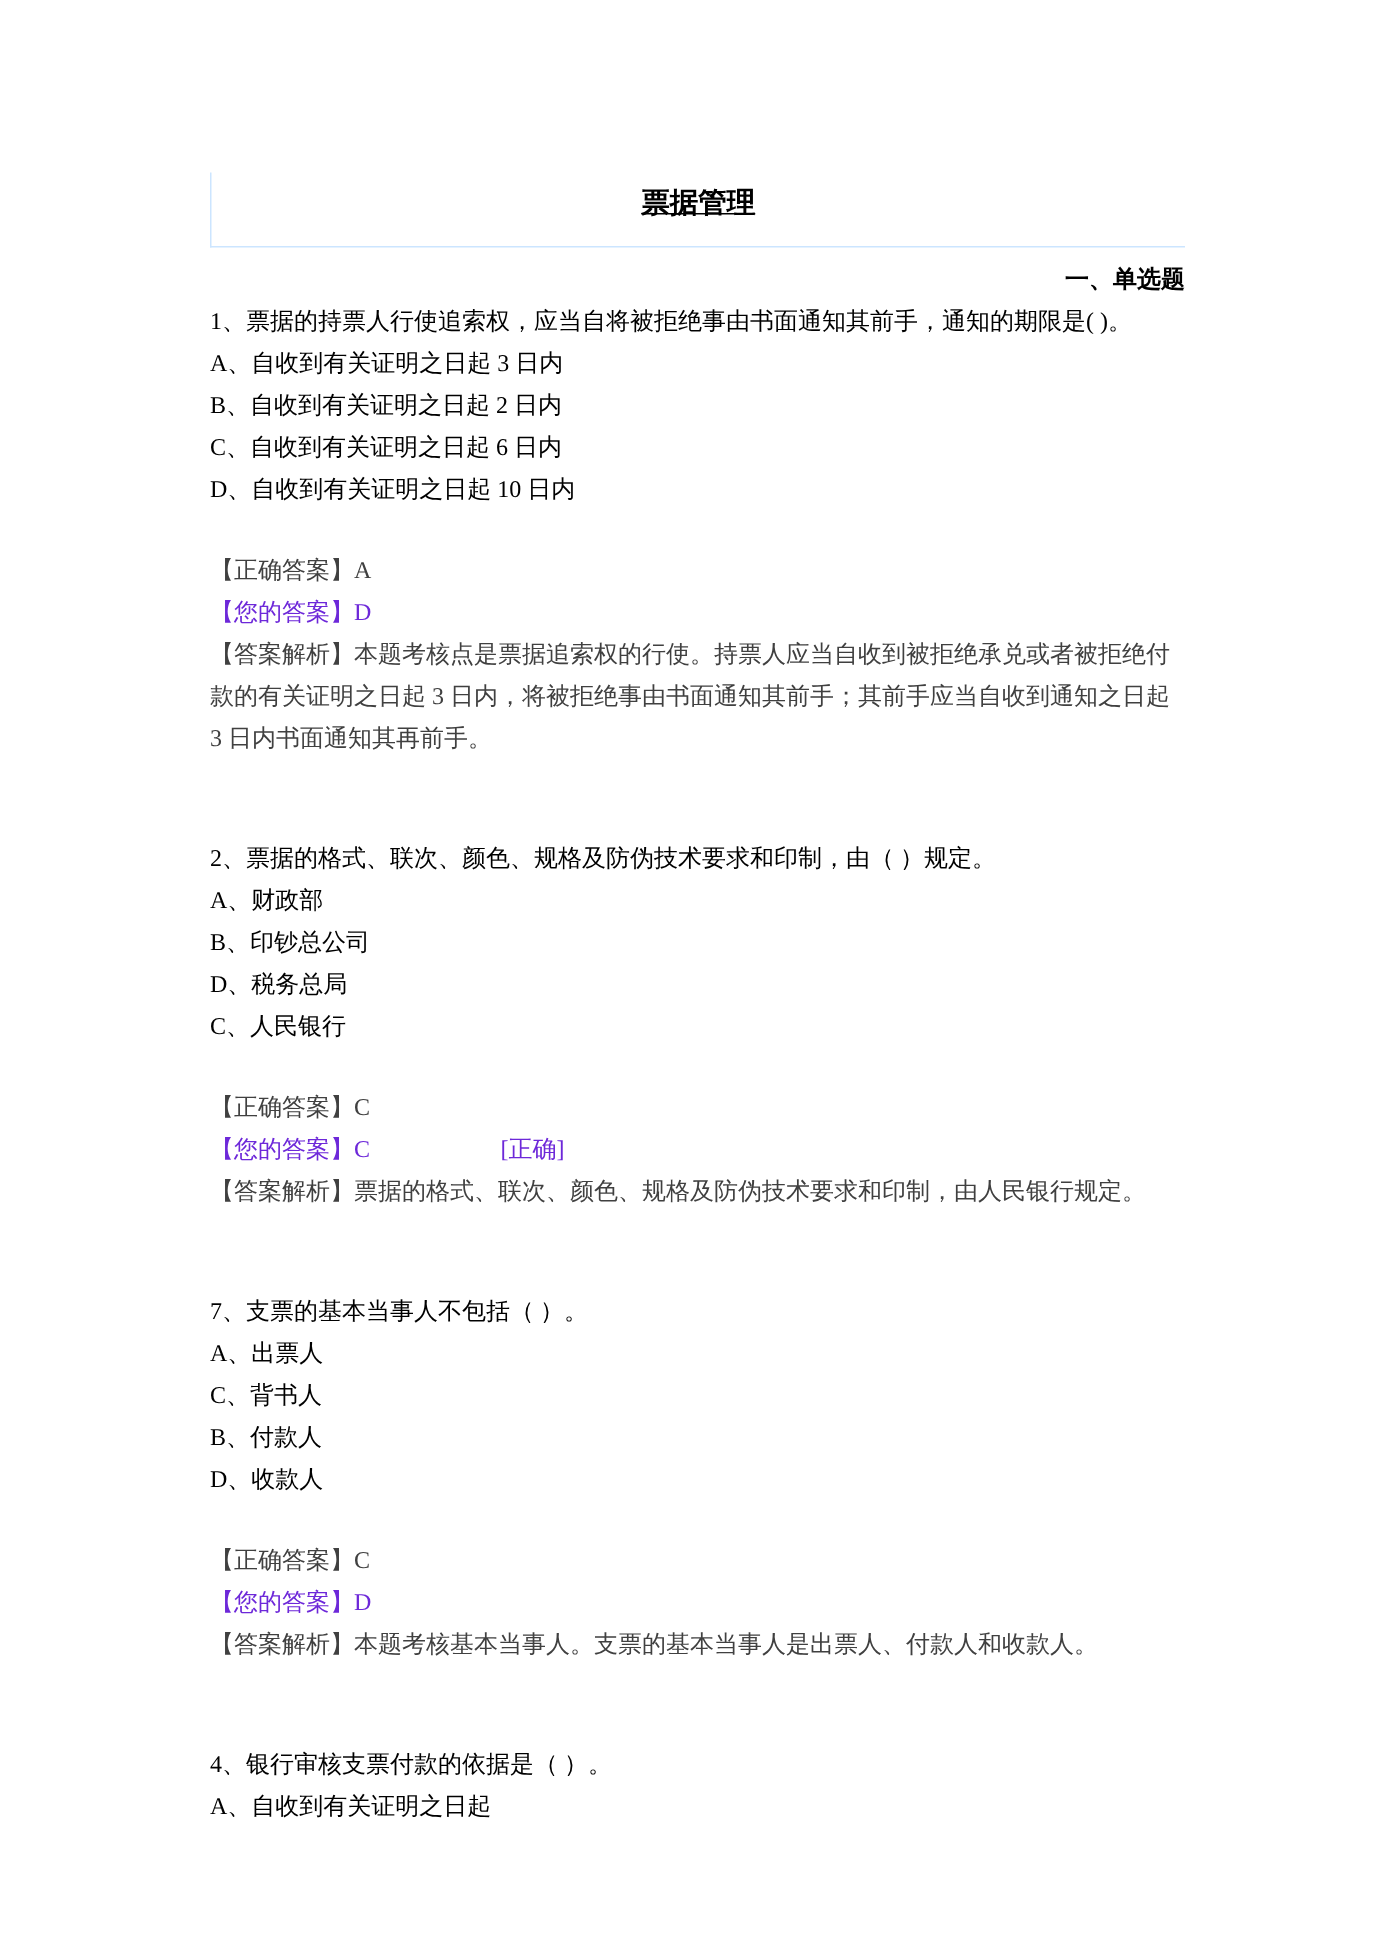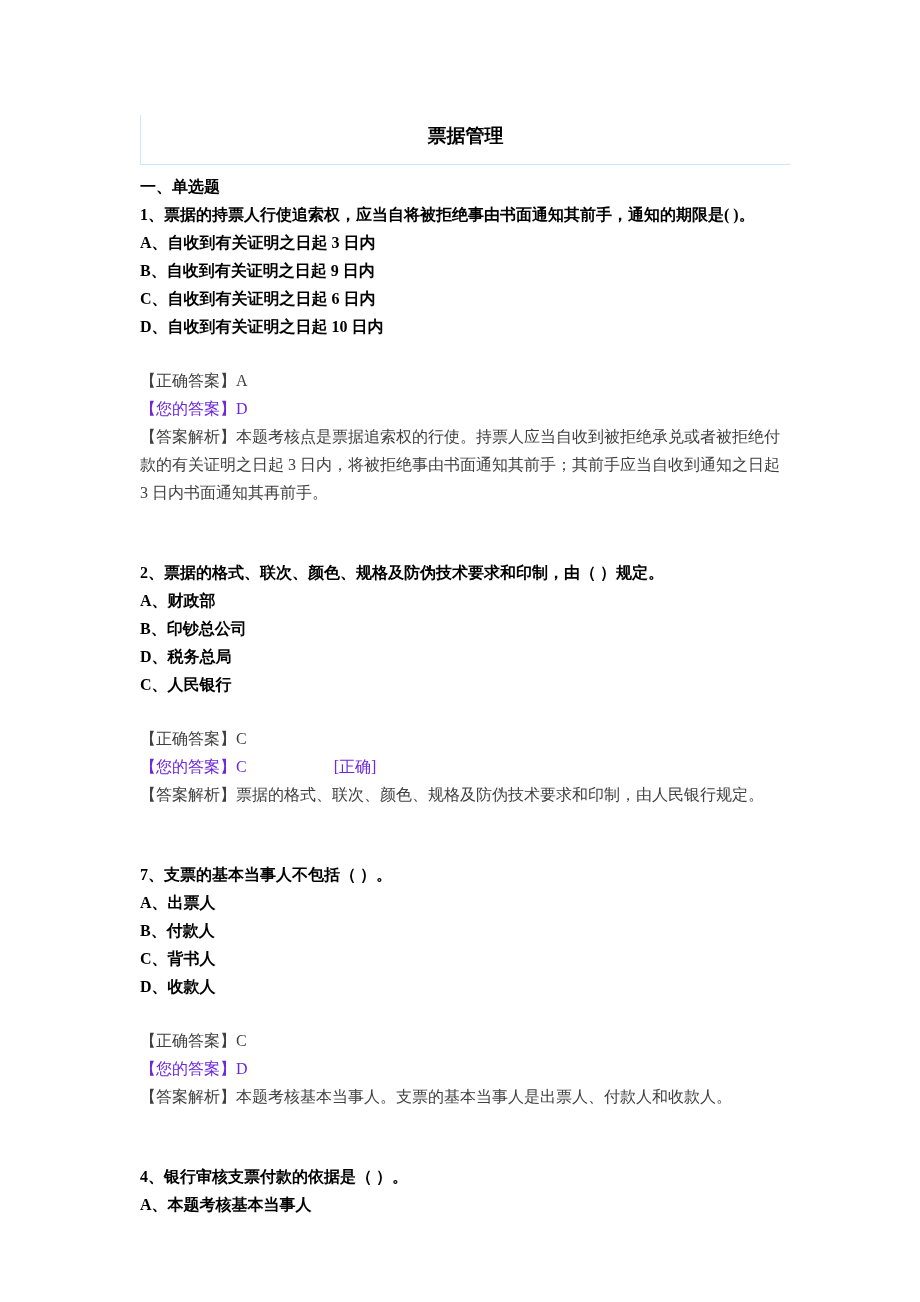--- a/index.html
+++ b/index.html
@@ -14,33 +14,34 @@
       line-height: 1.75;
       color: #000000;
       width: 920px;
       padding: 115px 130px 100px 140px;
     }
     .title-wrapper {
       border-left: 1px solid #cce5ff;
       border-bottom: 1px solid #cce5ff;
       padding: 4px 0 12px 0;
       margin-bottom: 8px;
+      text-decoration: underline;
     }
     .title {
       text-align: center;
       font-weight: bold;
       font-size: 19px;
       color: #000000;
     }
     .section-heading {
       font-weight: bold;
+      text-align: right;
     }
     .question-block {
       margin-bottom: 26px;
-      font-weight: bold;
     }
     .answer-block {
       margin-bottom: 52px;
     }
     .green {
       color: #404040;
     }
     .red {
       color: #6d28d9;
     }
@@ -56,21 +57,21 @@
 
 <div class="title-wrapper">
   <div class="title">票据管理</div>
 </div>
 
 <div class="section-heading">一、单选题</div>
 
 <div class="question-block">
   <div class="line">1、票据的持票人行使追索权，应当自将被拒绝事由书面通知其前手，通知的期限是( )。</div>
   <div class="line">A、自收到有关证明之日起 3 日内</div>
-  <div class="line">B、自收到有关证明之日起 9 日内</div>
+  <div class="line">B、自收到有关证明之日起 2 日内</div>
   <div class="line">C、自收到有关证明之日起 6 日内</div>
   <div class="line">D、自收到有关证明之日起 10 日内</div>
 </div>
 <div class="answer-block">
   <div class="green">
     <span>【正确答案】</span><span>A</span>
   </div>
   <div class="red">
     <span>【您的答案】</span><span>D</span>
   </div>
@@ -94,32 +95,32 @@
     <span>【您的答案】</span><span>C</span><span class="correct-tag">[正确]</span>
   </div>
   <div class="green">
     <span>【答案解析】</span><span>票据的格式、联次、颜色、规格及防伪技术要求和印制，由人民银行规定。</span>
   </div>
 </div>
 
 <div class="question-block">
   <div class="line">7、支票的基本当事人不包括（ ）。</div>
   <div class="line">A、出票人</div>
+  <div class="line">C、背书人</div>
   <div class="line">B、付款人</div>
-  <div class="line">C、背书人</div>
   <div class="line">D、收款人</div>
 </div>
 <div class="answer-block">
   <div class="green">
     <span>【正确答案】</span><span>C</span>
   </div>
   <div class="red">
     <span>【您的答案】</span><span>D</span>
   </div>
   <div class="green">
     <span>【答案解析】</span><span>本题考核基本当事人。支票的基本当事人是出票人、付款人和收款人。</span>
   </div>
 </div>
 
 <div class="question-block">
   <div class="line">4、银行审核支票付款的依据是（ ）。</div>
-  <div class="line">A、本题考核基本当事人</div>
+  <div class="line">A、自收到有关证明之日起</div>
 </div>
 
 </body></html>

